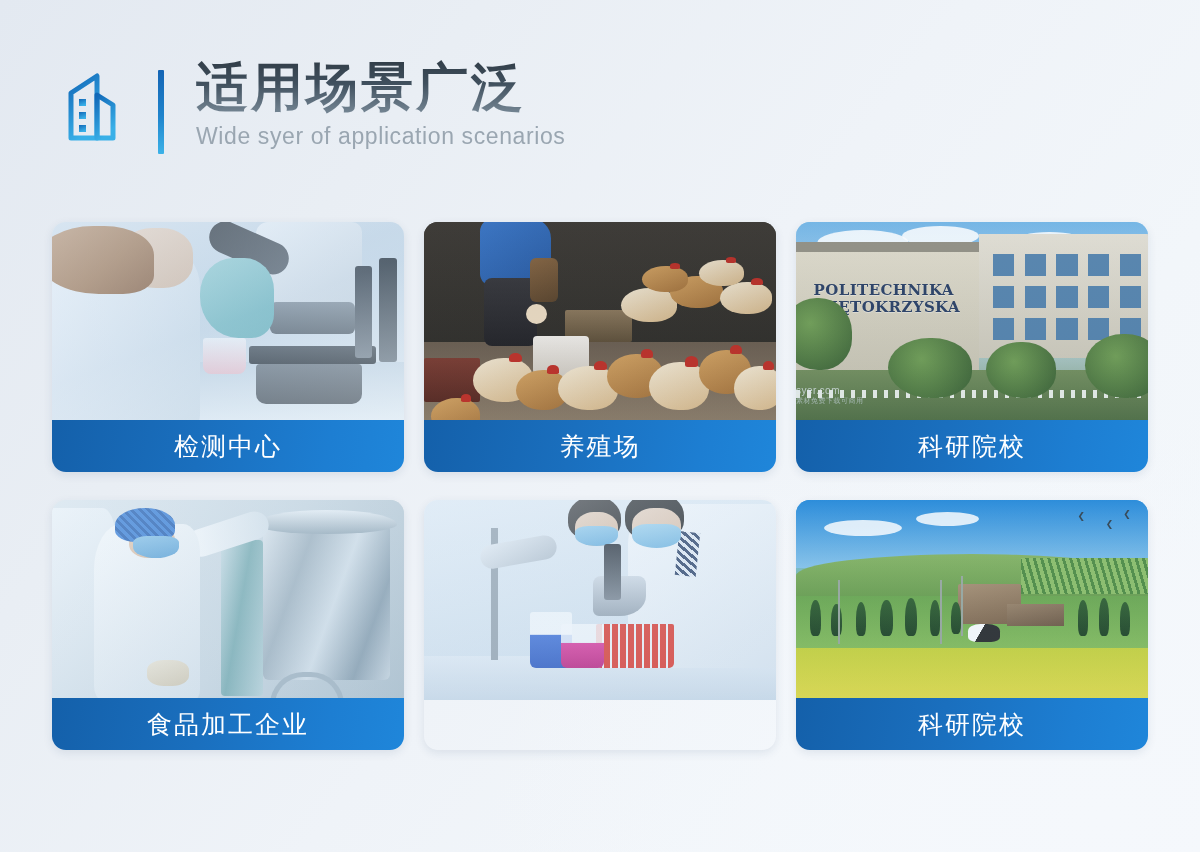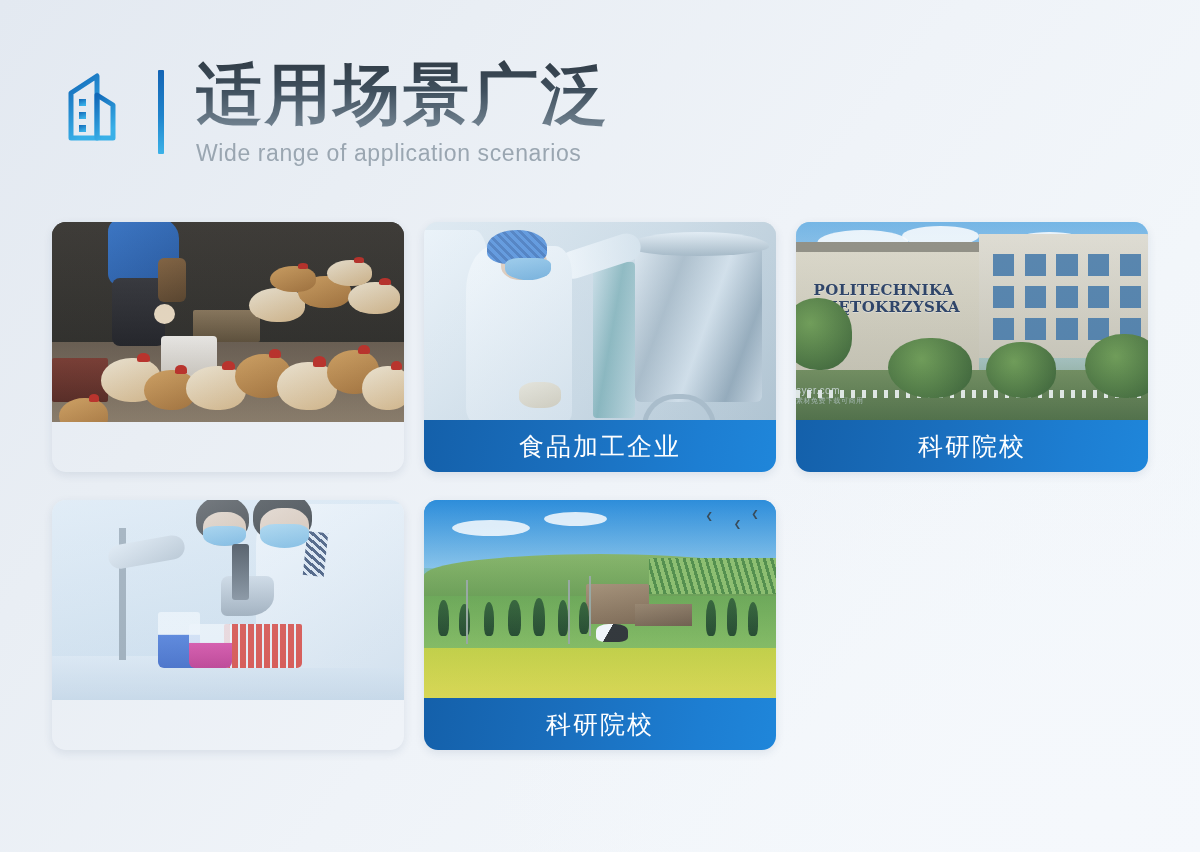--- a/index.html
+++ b/index.html
@@ -17,21 +17,21 @@
   
   .header{position:absolute;left:0;top:0;width:1200px;height:200px;}
   .hdr-icon{position:absolute;left:64px;top:68px;width:76px;height:78px;}
   .hdr-divider{
     position:absolute;left:158px;top:70px;width:6px;height:84px;border-radius:1px;
     background:linear-gradient(180deg,#1464b4 0%,#1f84cc 55%,#3cb2e8 100%);
   }
   .hdr-text{position:absolute;left:196px;top:56px;}
   .hdr-title{
     font-family:"DejaVu Serif","Liberation Serif",serif;
-    font-size:66px;font-weight:700;letter-spacing:3px;line-height:1.18;
+    font-size:52px;font-weight:700;letter-spacing:3px;line-height:1.18;
     background:linear-gradient(180deg,#2f3a44 0%,#40505e 45%,#7b8c9a 100%);
     -webkit-background-clip:text;background-clip:text;color:transparent;
     -webkit-text-fill-color:transparent;
     white-space:nowrap;
   }
   .hdr-sub{
     margin-top:6px;font-size:23px;letter-spacing:.6px;color:#9aa6b1;font-weight:400;
     white-space:nowrap;
   }
   
@@ -171,26 +171,47 @@
         <rect x="15" y="31" width="7" height="7" fill="url(#bg1)"></rect>
         <rect x="15" y="44" width="7" height="7" fill="url(#bg1)"></rect>
         <rect x="15" y="57" width="7" height="7" fill="url(#bg1)"></rect>
       </svg>
     </div>
 
     <div class="hdr-divider"></div>
 
     <div class="hdr-text">
       <div class="hdr-title">适用场景广泛</div>
-      <div class="hdr-sub">Wide range of application scenarios</div>
+      <div class="hdr-sub">Wide syer of application scenarios</div>
     </div>
   </div>
 
   <div class="grid">
 
+    <div class="card">
+      <div class="card-photo">
+        <div class="photo p-lab1">
+          <div class="lab1-bench"></div>
+          <div class="lab1-body"></div>
+          <div class="lab1-arm"></div>
+          <div class="lab1-stage"></div>
+          <div class="lab1-base"></div>
+          <div class="lab1-pip1"></div>
+          <div class="lab1-pip2"></div>
+          <div class="lab1-flask"></div>
+          <div class="lab1-tube"></div>
+          <div class="lab1-coat"></div>
+          <div class="lab1-face"></div>
+          <div class="lab1-hair"></div>
+          <div class="lab1-glove"></div>
+        </div>
+        <div class="tint tint-lab1"></div>
+      </div>
+      <div class="card-label">检测中心</div>
+    </div>
 
     <div class="card">
       <div class="card-photo">
         <div class="photo p-farm">
           <div class="farm-wall"></div>
           <div class="farm-floor"></div>
           <div class="farm-crate"></div>
           <div class="farm-worker"></div>
           <div class="farm-worker2"></div>
           <div class="farm-sleeve"></div>
@@ -232,41 +253,21 @@
             </div>
           <div class="hen" style="left:88%;top:72%;width:14%;height:22%">
               <span class="comb"></span>
             </div>
           <div class="hen d" style="left:2%;top:88%;width:14%;height:18%">
               <span class="comb"></span>
             </div>
         </div>
         <div class="tint tint-farm"></div>
       </div>
-    </div>
-
-    <div class="card">
-      <div class="card-photo">
-        <div class="photo p-food">
-          <div class="food-bg"></div>
-          <div class="food-col"></div>
-          <div class="food-tank"></div>
-          <div class="food-lid"></div>
-          <div class="food-pipe"></div>
-          <div class="food-coat1"></div>
-          <div class="food-arm"></div>
-          <div class="food-coat2"></div>
-          <div class="food-face"></div>
-          <div class="food-cap"></div>
-          <div class="food-mask"></div>
-          <div class="food-glove"></div>
-        </div>
-        <div class="tint tint-food"></div>
-      </div>
-      <div class="card-label">食品加工企业</div>
+      <div class="card-label">养殖场</div>
     </div>
 
     <div class="card">
       <div class="card-photo">
         <div class="photo p-uni">
           <div class="uni-sky"></div>
           <div class="cloud" style="left:6%;top:4%;width:26%;height:13%"></div>
           <div class="cloud" style="left:30%;top:2%;width:22%;height:10%"></div>
           <div class="cloud" style="left:62%;top:5%;width:20%;height:9%"></div>
           <div class="uni-bldg-r"></div>
@@ -302,20 +303,41 @@
             <small>素材免费下载可商用</small>
           </div>
         </div>
         <div class="tint tint-uni"></div>
       </div>
       <div class="card-label">科研院校</div>
     </div>
 
     <div class="card">
       <div class="card-photo">
+        <div class="photo p-food">
+          <div class="food-bg"></div>
+          <div class="food-col"></div>
+          <div class="food-tank"></div>
+          <div class="food-lid"></div>
+          <div class="food-pipe"></div>
+          <div class="food-coat1"></div>
+          <div class="food-arm"></div>
+          <div class="food-coat2"></div>
+          <div class="food-face"></div>
+          <div class="food-cap"></div>
+          <div class="food-mask"></div>
+          <div class="food-glove"></div>
+        </div>
+        <div class="tint tint-food"></div>
+      </div>
+      <div class="card-label">食品加工企业</div>
+    </div>
+
+    <div class="card">
+      <div class="card-photo">
         <div class="photo p-insp">
           <div class="insp-bench"></div>
           <div class="insp-coat"></div>
           <div class="insp-tie"></div>
           <div class="insp-head1"></div>
           <div class="insp-face1"></div>
           <div class="insp-mask1"></div>
           <div class="insp-head2"></div>
           <div class="insp-face2"></div>
           <div class="insp-mask2"></div>

